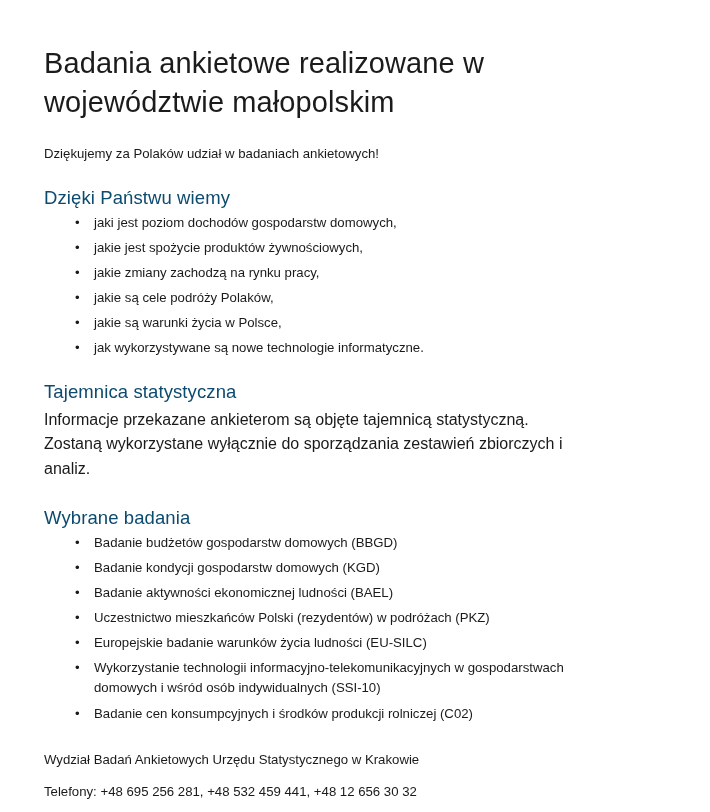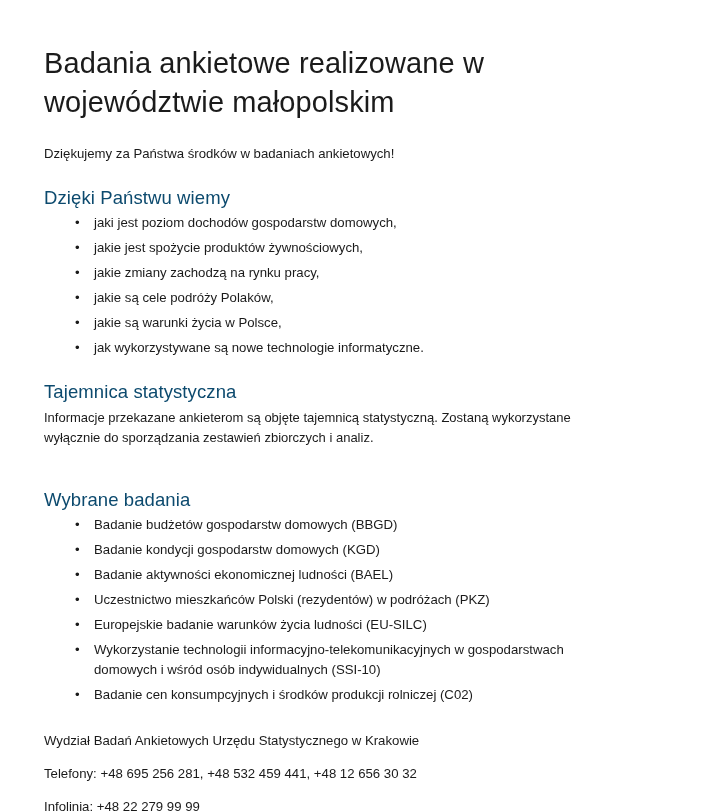--- a/index.html
+++ b/index.html
@@ -46,21 +46,21 @@
   .section-heading {
     font-size: 18.5px;
     font-weight: 400;
     line-height: 1.25;
     color: #0c4a6e;
     margin: 0 0 4px 0;
     letter-spacing: 0.1px;
   }
 
   .body-text {
-    font-size: 13px;
+    font-size: 16px;
     line-height: 1.55;
     color: #1a1a1a;
     margin: 0;
     max-width: 616px;
   }
 
   ul.bullets {
     list-style: none;
     margin: 3px 0 0 0;
     padding: 0;
@@ -95,34 +95,34 @@
   .contact-line.first {
     margin-top: 2px;
   }
   .contact-line:last-child {
     margin-bottom: 0;
   }
   .section.more {
     margin-top: 26px;
   }
   .section.surveys {
-    margin-top: 40px;
+    margin-top: 24px;
   }
   .section.secret {
     margin-top: 22px;
   }
 </style>
 </head>
 <body>
 
 <div class="page">
 
   <h1 class="doc-title">Badania ankietowe realizowane w województwie małopolskim</h1>
 
-  <p class="intro-line">Dziękujemy za Państwa środków w badaniach ankietowych!</p>
+  <p class="intro-line">Dziękujemy za Polaków udział w badaniach ankietowych!</p>
 
   <section class="section">
     <h2 class="section-heading">Dzięki Państwu wiemy</h2>
     <ul class="bullets">
       <li>
         <span class="bullet-dot">•</span>
         <span>jaki jest poziom dochodów gospodarstw domowych,</span>
       </li>
       <li>
         <span class="bullet-dot">•</span>

